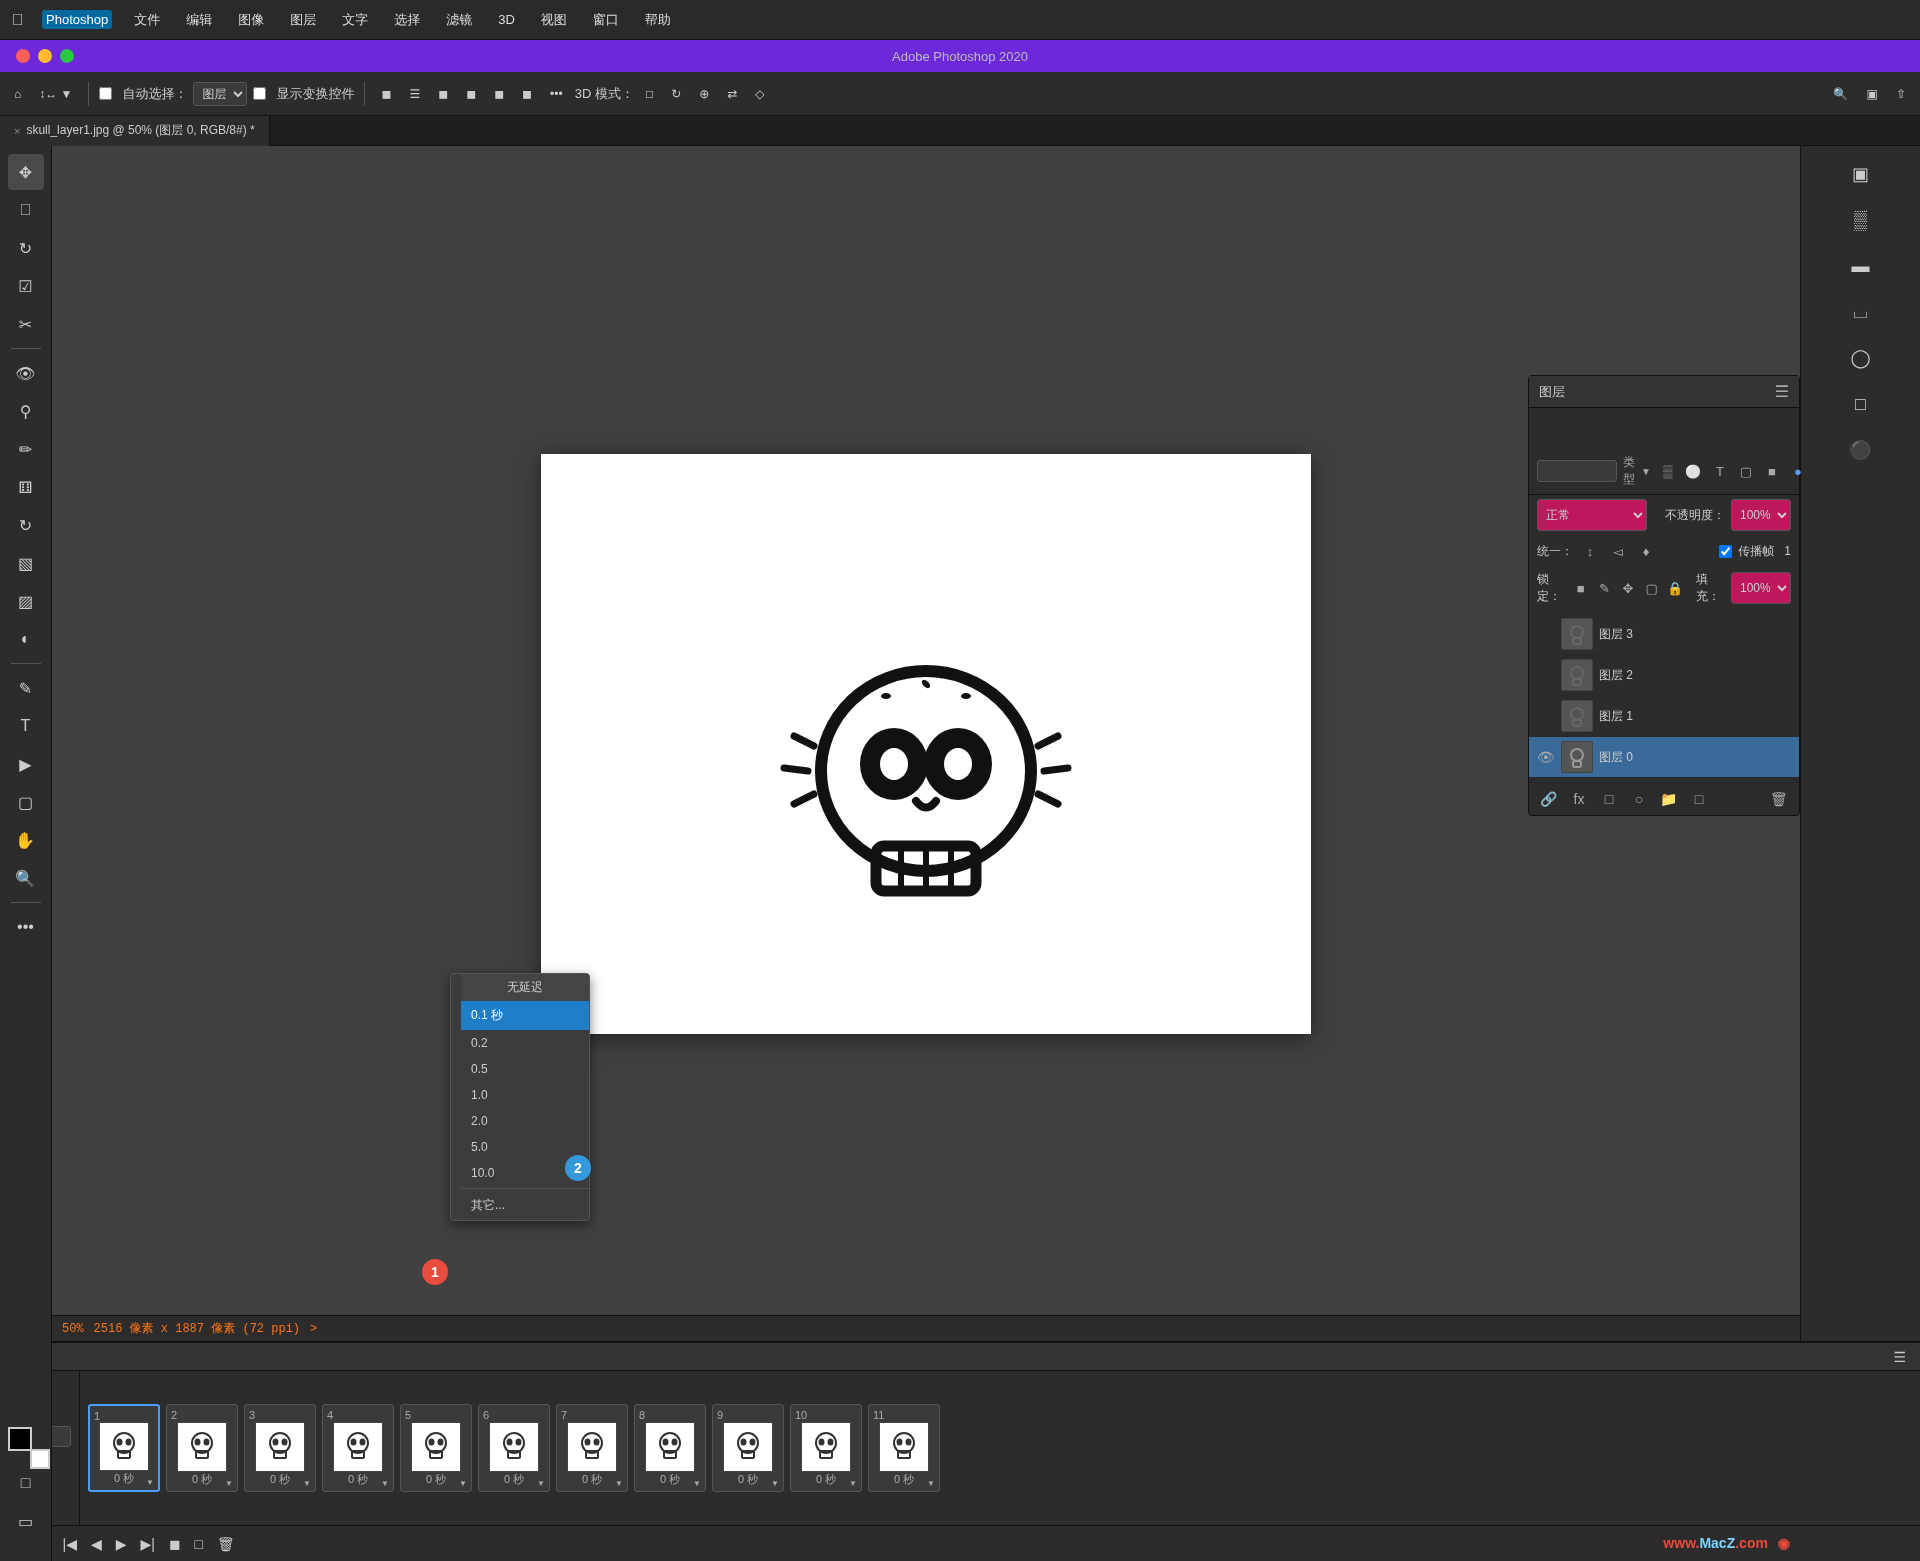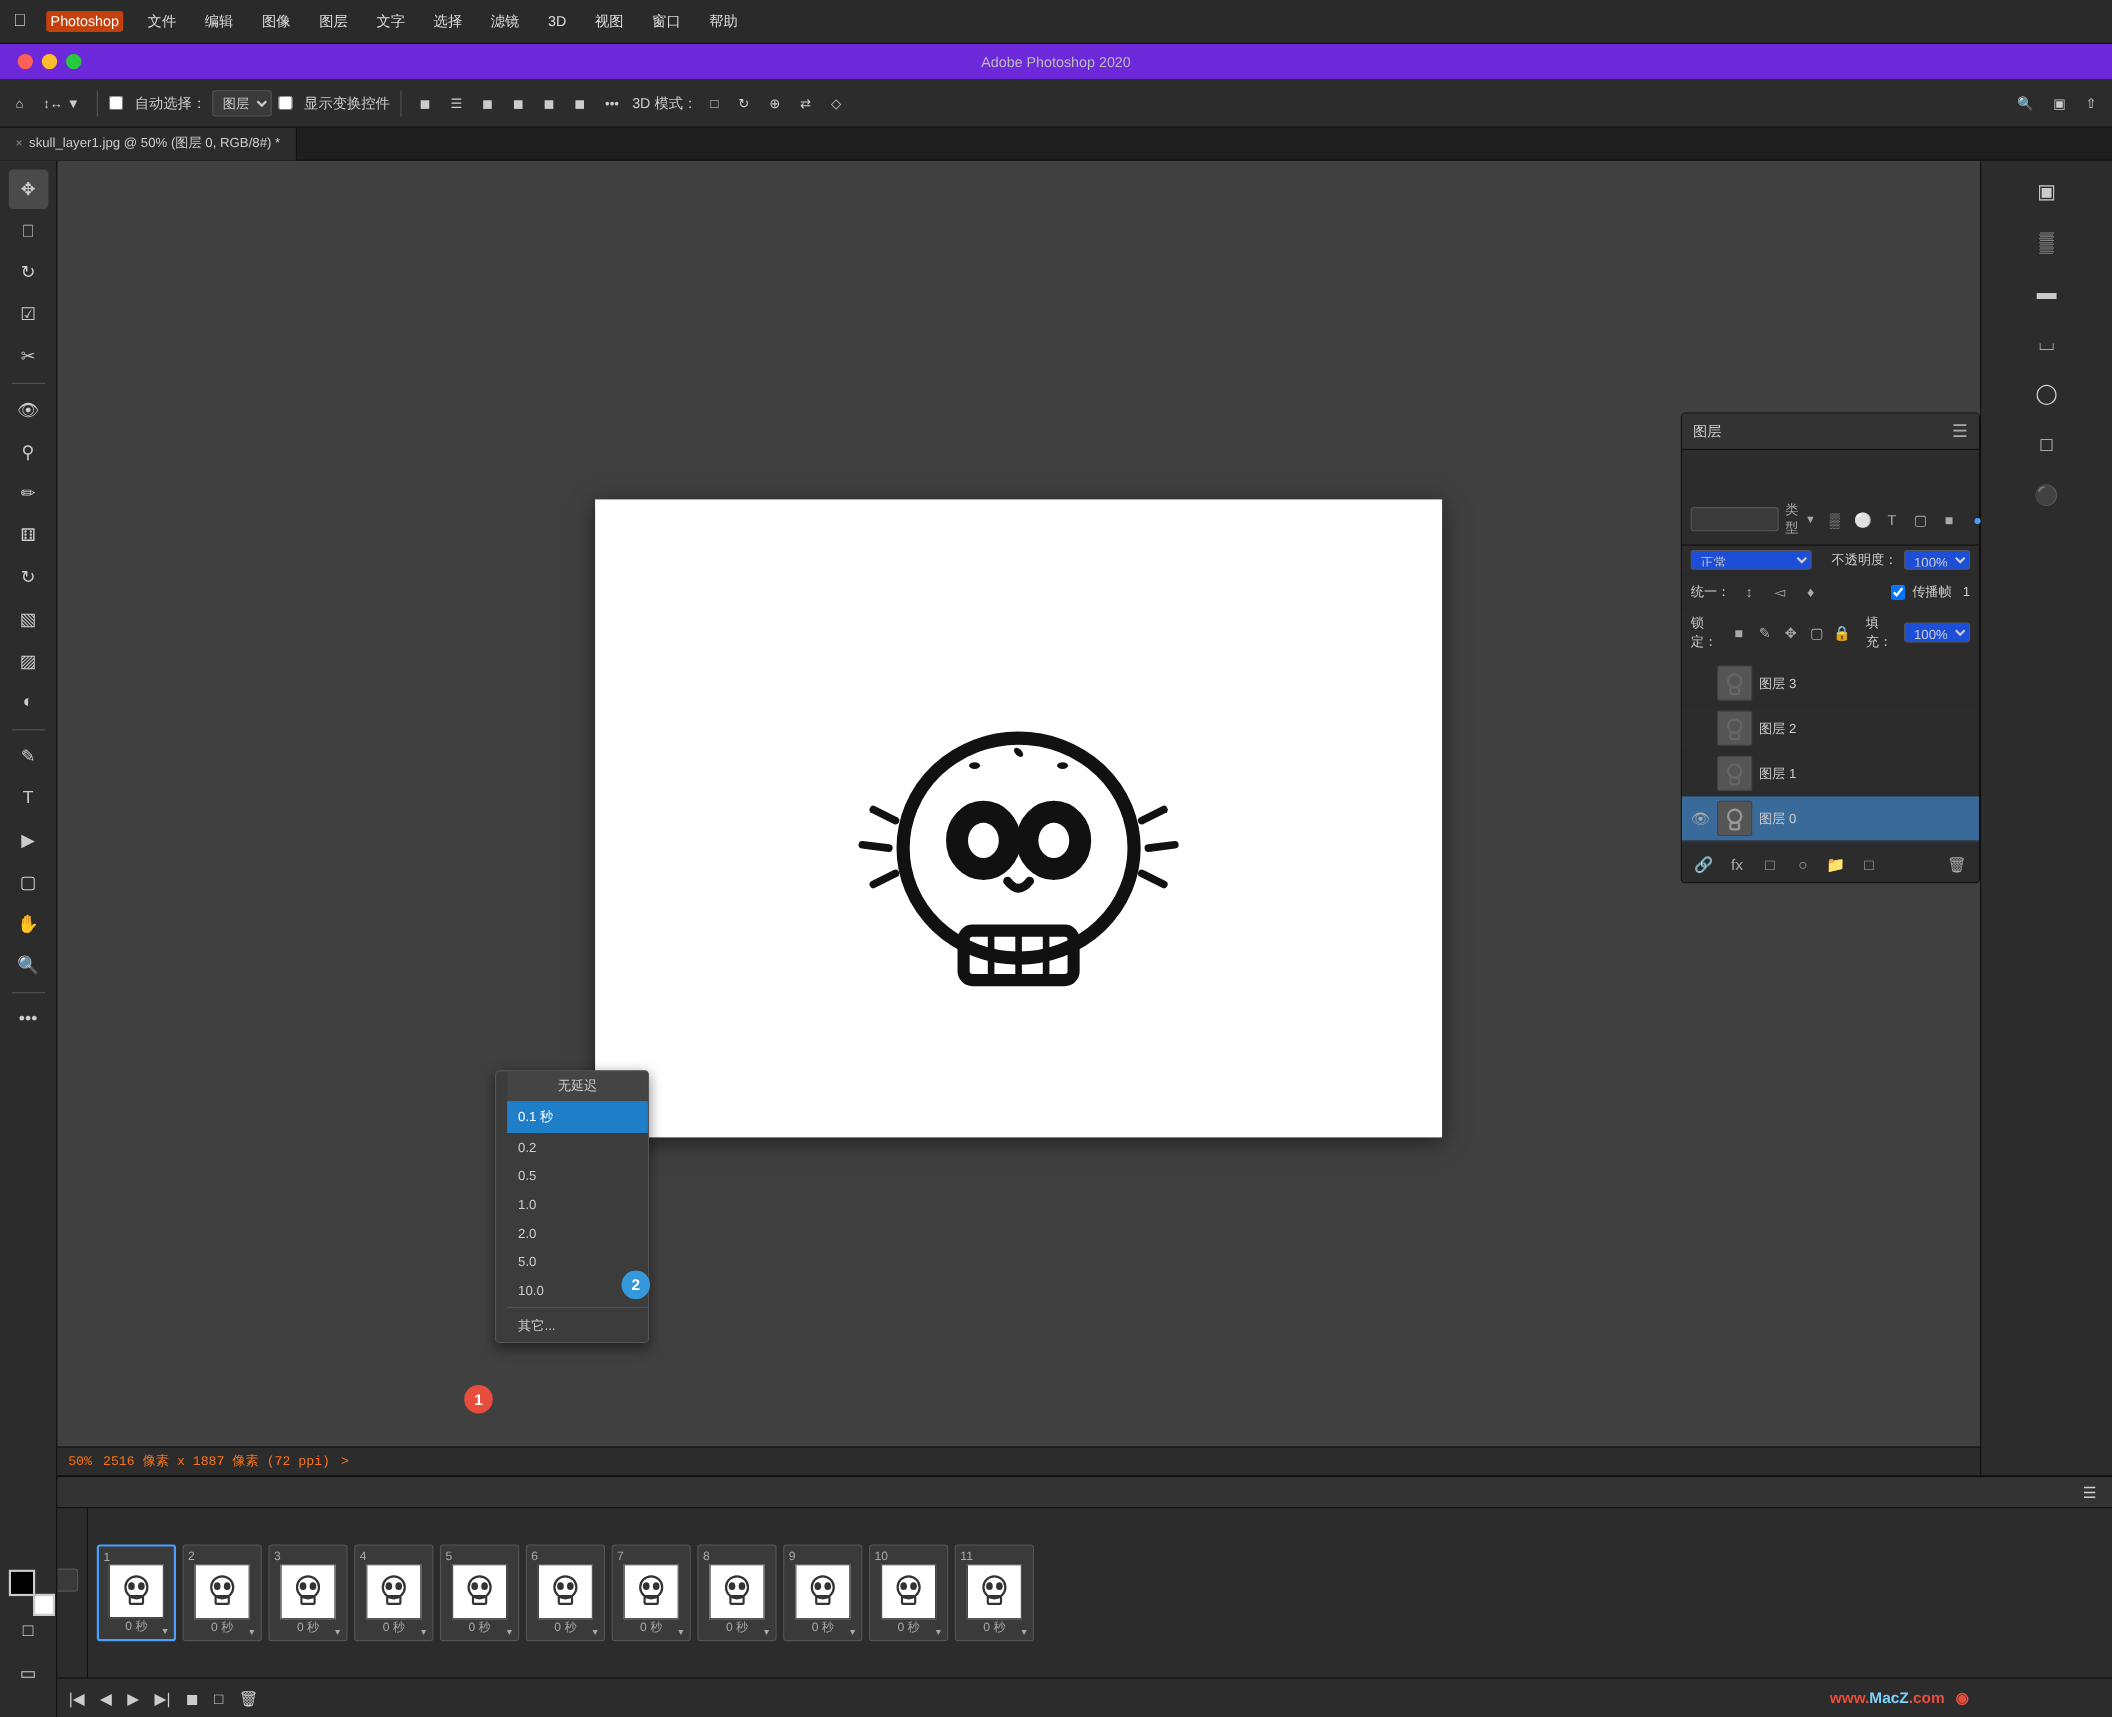--- a/index.html
+++ b/index.html
@@ -29,21 +29,21 @@
       border-bottom: 1px solid #111;
     }
     .apple-icon { font-size: 16px; color: #ccc; }
     .menu-item {
       color: #ddd;
       font-size: 13px;
       cursor: pointer;
       padding: 2px 4px;
       border-radius: 3px;
     }
-    .menu-item.active { background: #c2410c; color: #fff; }
+    .menu-item.active { background: #0369a1; color: #fff; }
 
     
     #title-bar {
       width: 100%;
       height: 32px;
       background: #6d28d9;
       display: flex;
       align-items: center;
       justify-content: center;
       position: absolute;
@@ -291,27 +291,27 @@
     }
 
     .panel-row {
       display: flex;
       align-items: center;
       padding: 4px 8px;
       gap: 6px;
       border-bottom: 1px solid #2a2a2a;
     }
     .panel-select {
-      background: #1d4ed8;
+      background: #be185d;
       border: 1px solid #555;
       color: #ccc;
       font-size: 12px;
       padding: 2px 4px;
       border-radius: 3px;
-      height: 18px;
+      height: 32px;
     }
 
     .layers-list { padding: 4px 0; }
     .layer-item {
       display: flex;
       align-items: center;
       padding: 4px 8px;
       gap: 6px;
       cursor: pointer;
       min-height: 38px;

